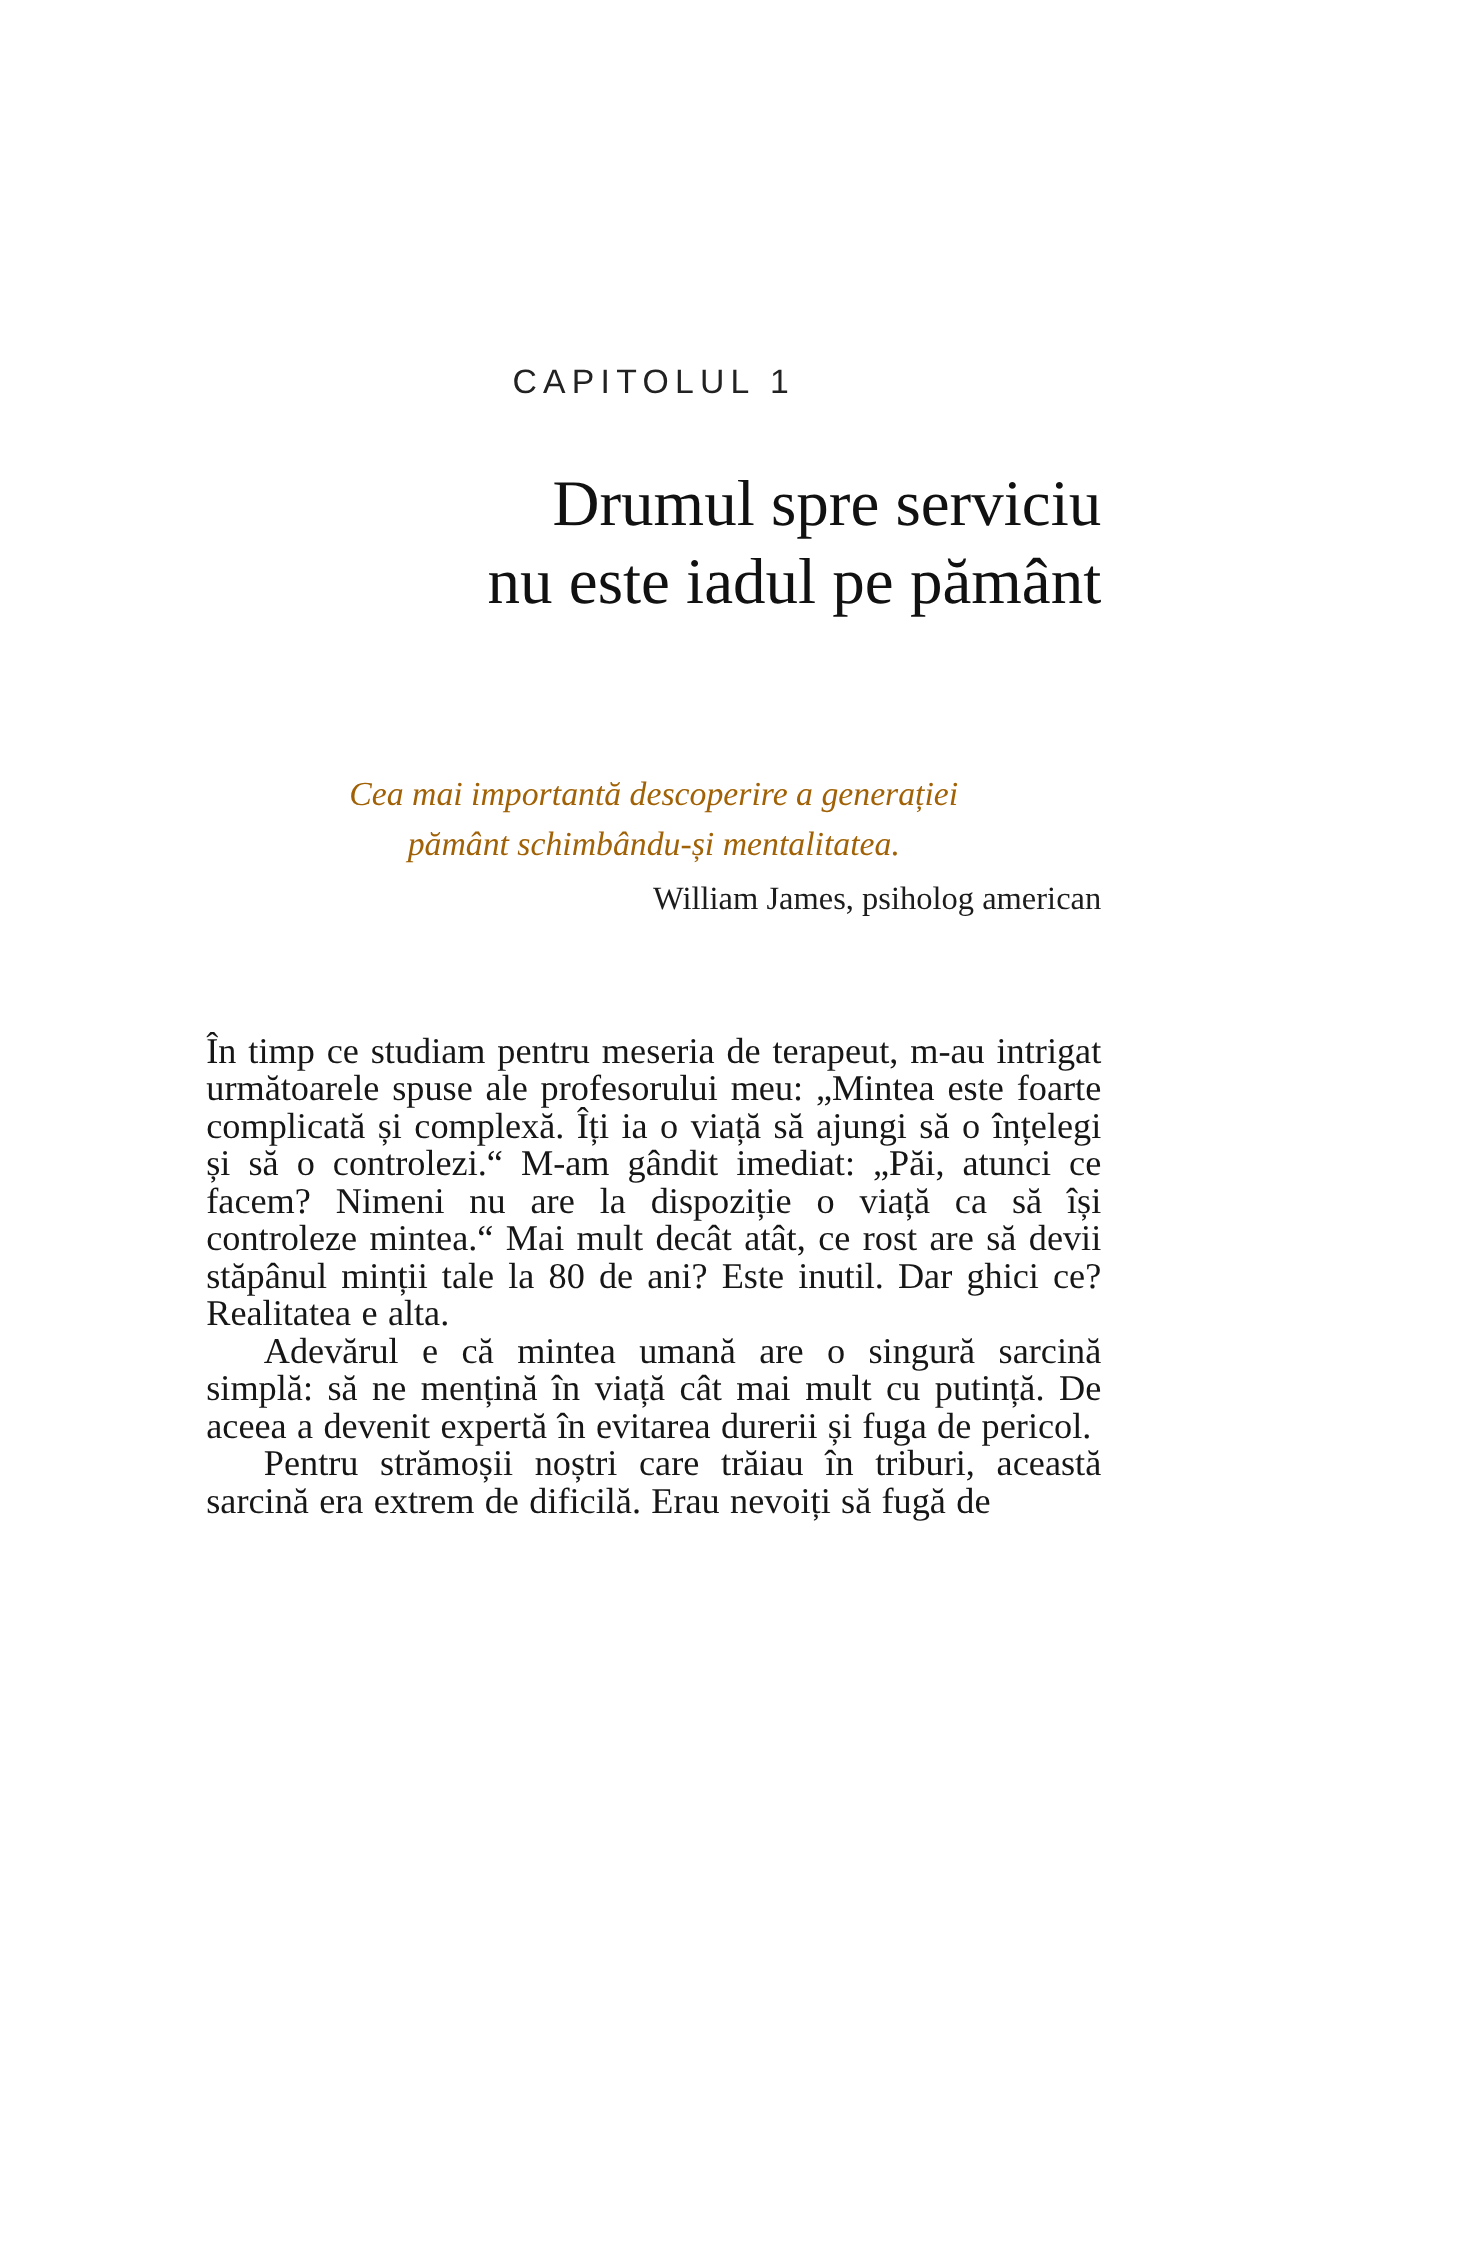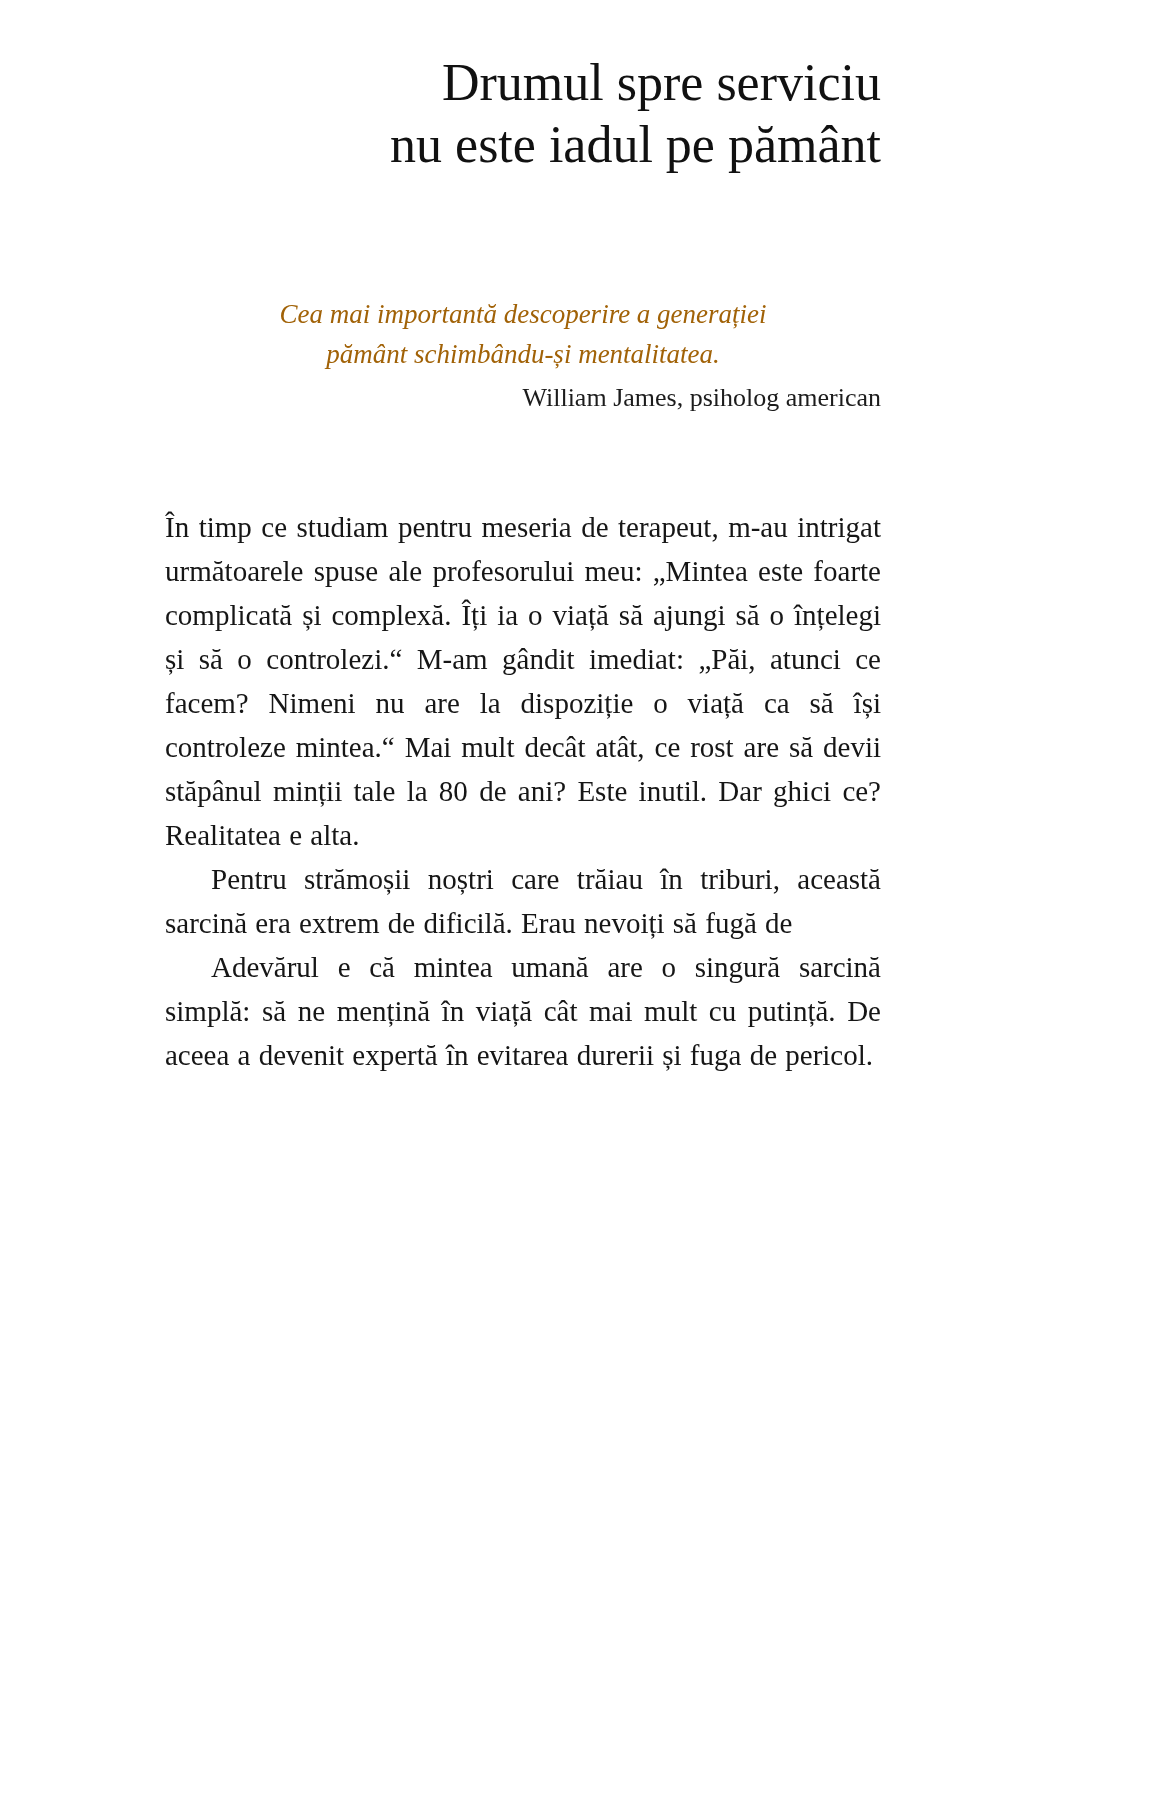--- a/index.html
+++ b/index.html
@@ -52,51 +52,52 @@
     margin-top: 9px;
     text-align: right;
     font-family: "Liberation Serif", serif;
     font-size: 26px;
     color: #1c1c1c;
   }
   .body-text {
     margin-top: 92px;
     font-family: "Liberation Serif", serif;
     font-size: 29px;
-    line-height: 44px;
+    line-height: 30px;
     text-align: justify;
     color: #161616;
   }
   .body-text p {
     margin: 0;
     word-spacing: 1px;
   }
   .body-text p.indent {
     text-indent: 46px;
   }
 </style>
 </head>
 <body>
 
 <div class="page">
   <div class="text-column">
 
+    <div class="chapter-label">CAPITOLUL 1</div>
 
     <div class="chapter-title">
       <div>Drumul spre serviciu</div>
       <div>nu este iadul pe pământ</div>
     </div>
 
     <div class="epigraph">
       <div>Cea mai importantă descoperire a generației</div>
       <div>pământ schimbându-și mentalitatea.</div>
     </div>
 
     <div class="epigraph-attribution">William James, psiholog american</div>
 
     <div class="body-text">
       <p>În timp ce studiam pentru meseria de terapeut, m-au intrigat următoarele spuse ale profesorului meu: „Mintea este foarte complicată și complexă. Îți ia o viață să ajungi să o înțelegi și să o controlezi.“ M-am gândit imediat: „Păi, atunci ce facem? Nimeni nu are la dispoziție o viață ca să își controleze mintea.“ Mai mult decât atât, ce rost are să devii stăpânul minții tale la 80 de ani? Este inutil. Dar ghici ce? Realitatea e alta.</p>
+      <p class="indent">Adevărul e că mintea umană are o singură sarcină simplă: să ne mențină în viață cât mai mult cu putință. De aceea a devenit expertă în evitarea durerii și fuga de pericol.</p>
       <p class="indent">Pentru strămoșii noștri care trăiau în triburi, această sarcină era extrem de dificilă. Erau nevoiți să fugă de</p>
-      <p class="indent">Adevărul e că mintea umană are o singură sarcină simplă: să ne mențină în viață cât mai mult cu putință. De aceea a devenit expertă în evitarea durerii și fuga de pericol.</p>
     </div>
 
   </div>
 </div>
 
 </body></html>

